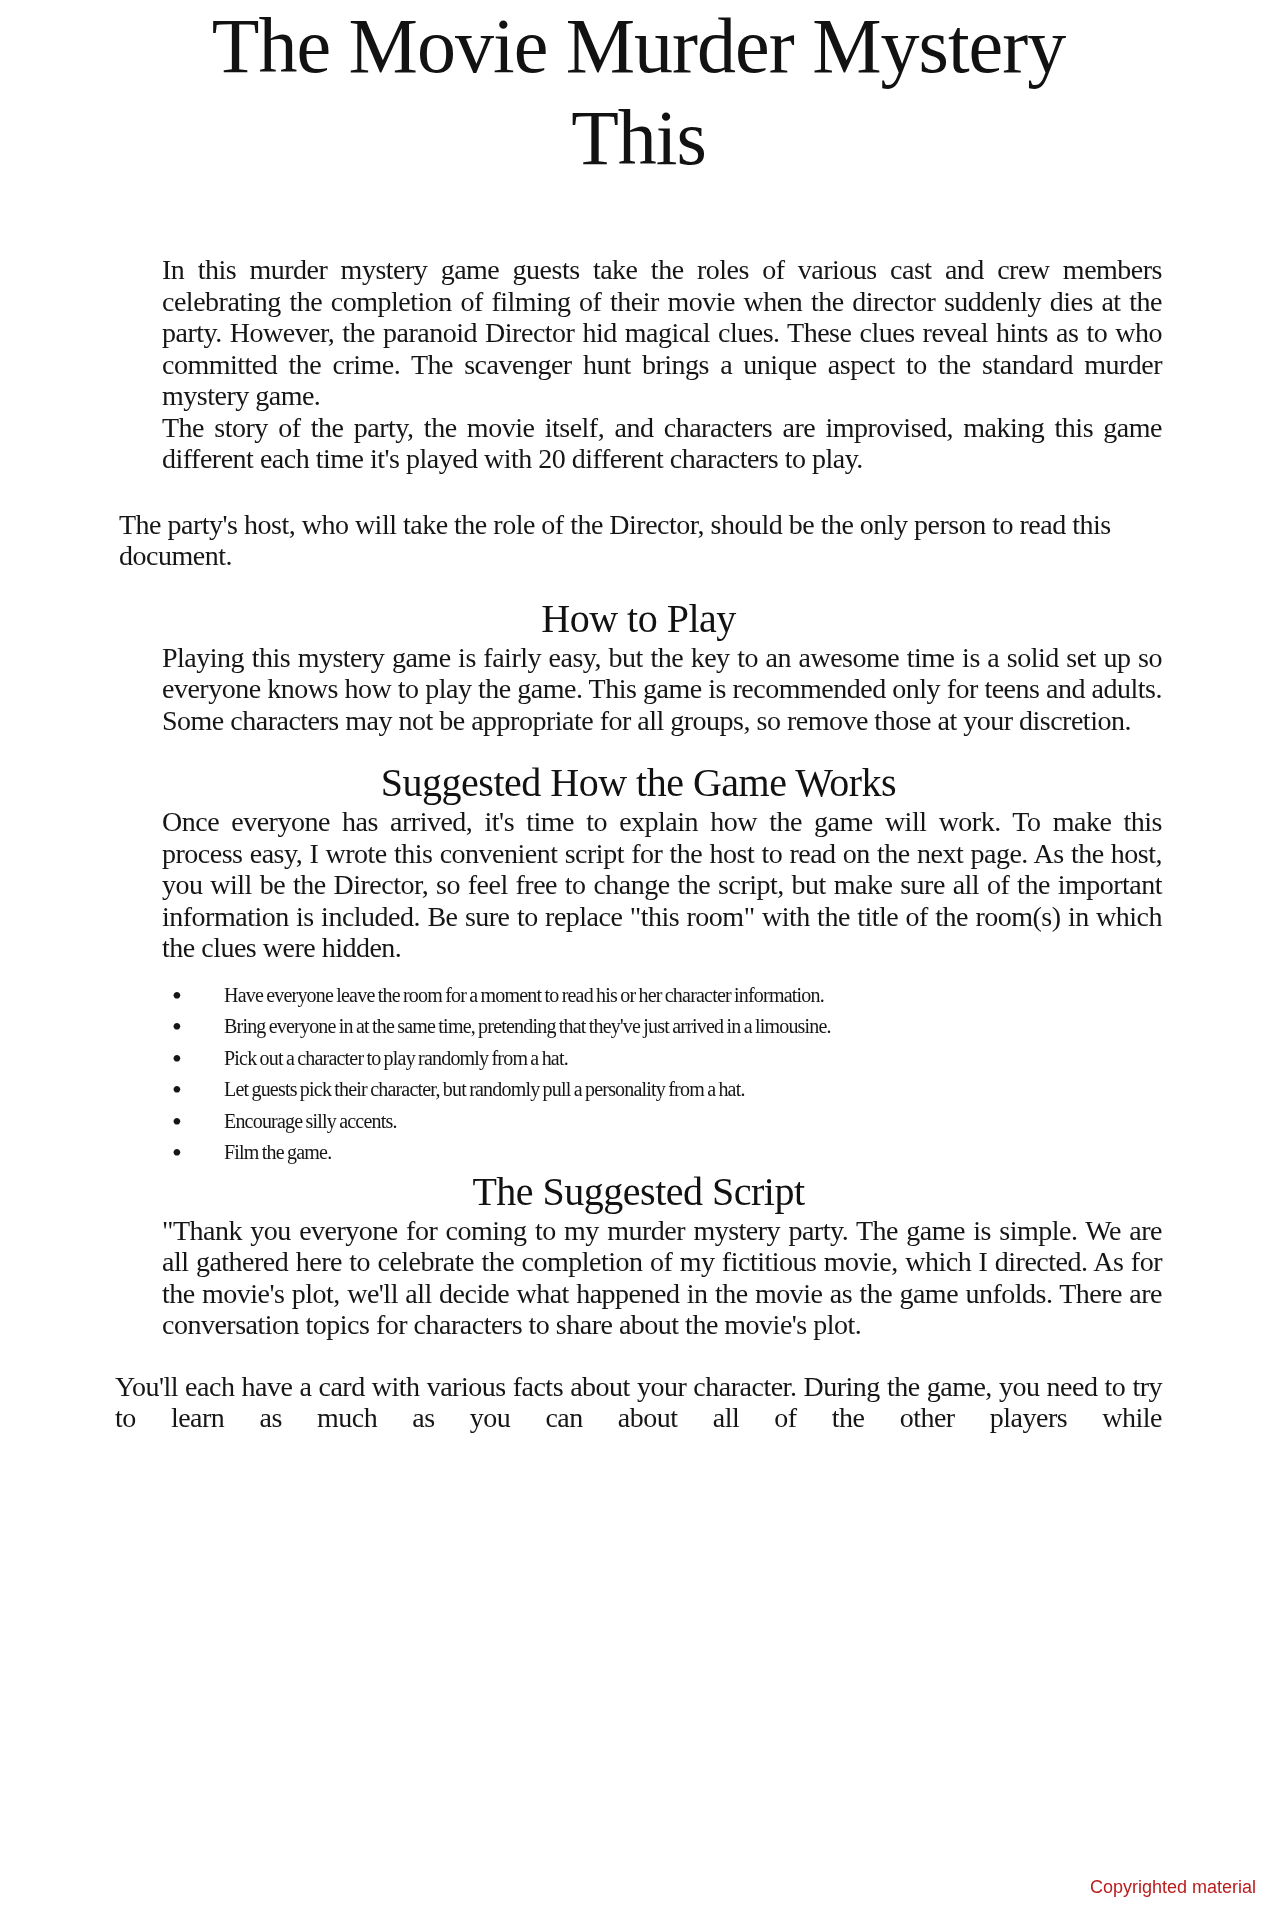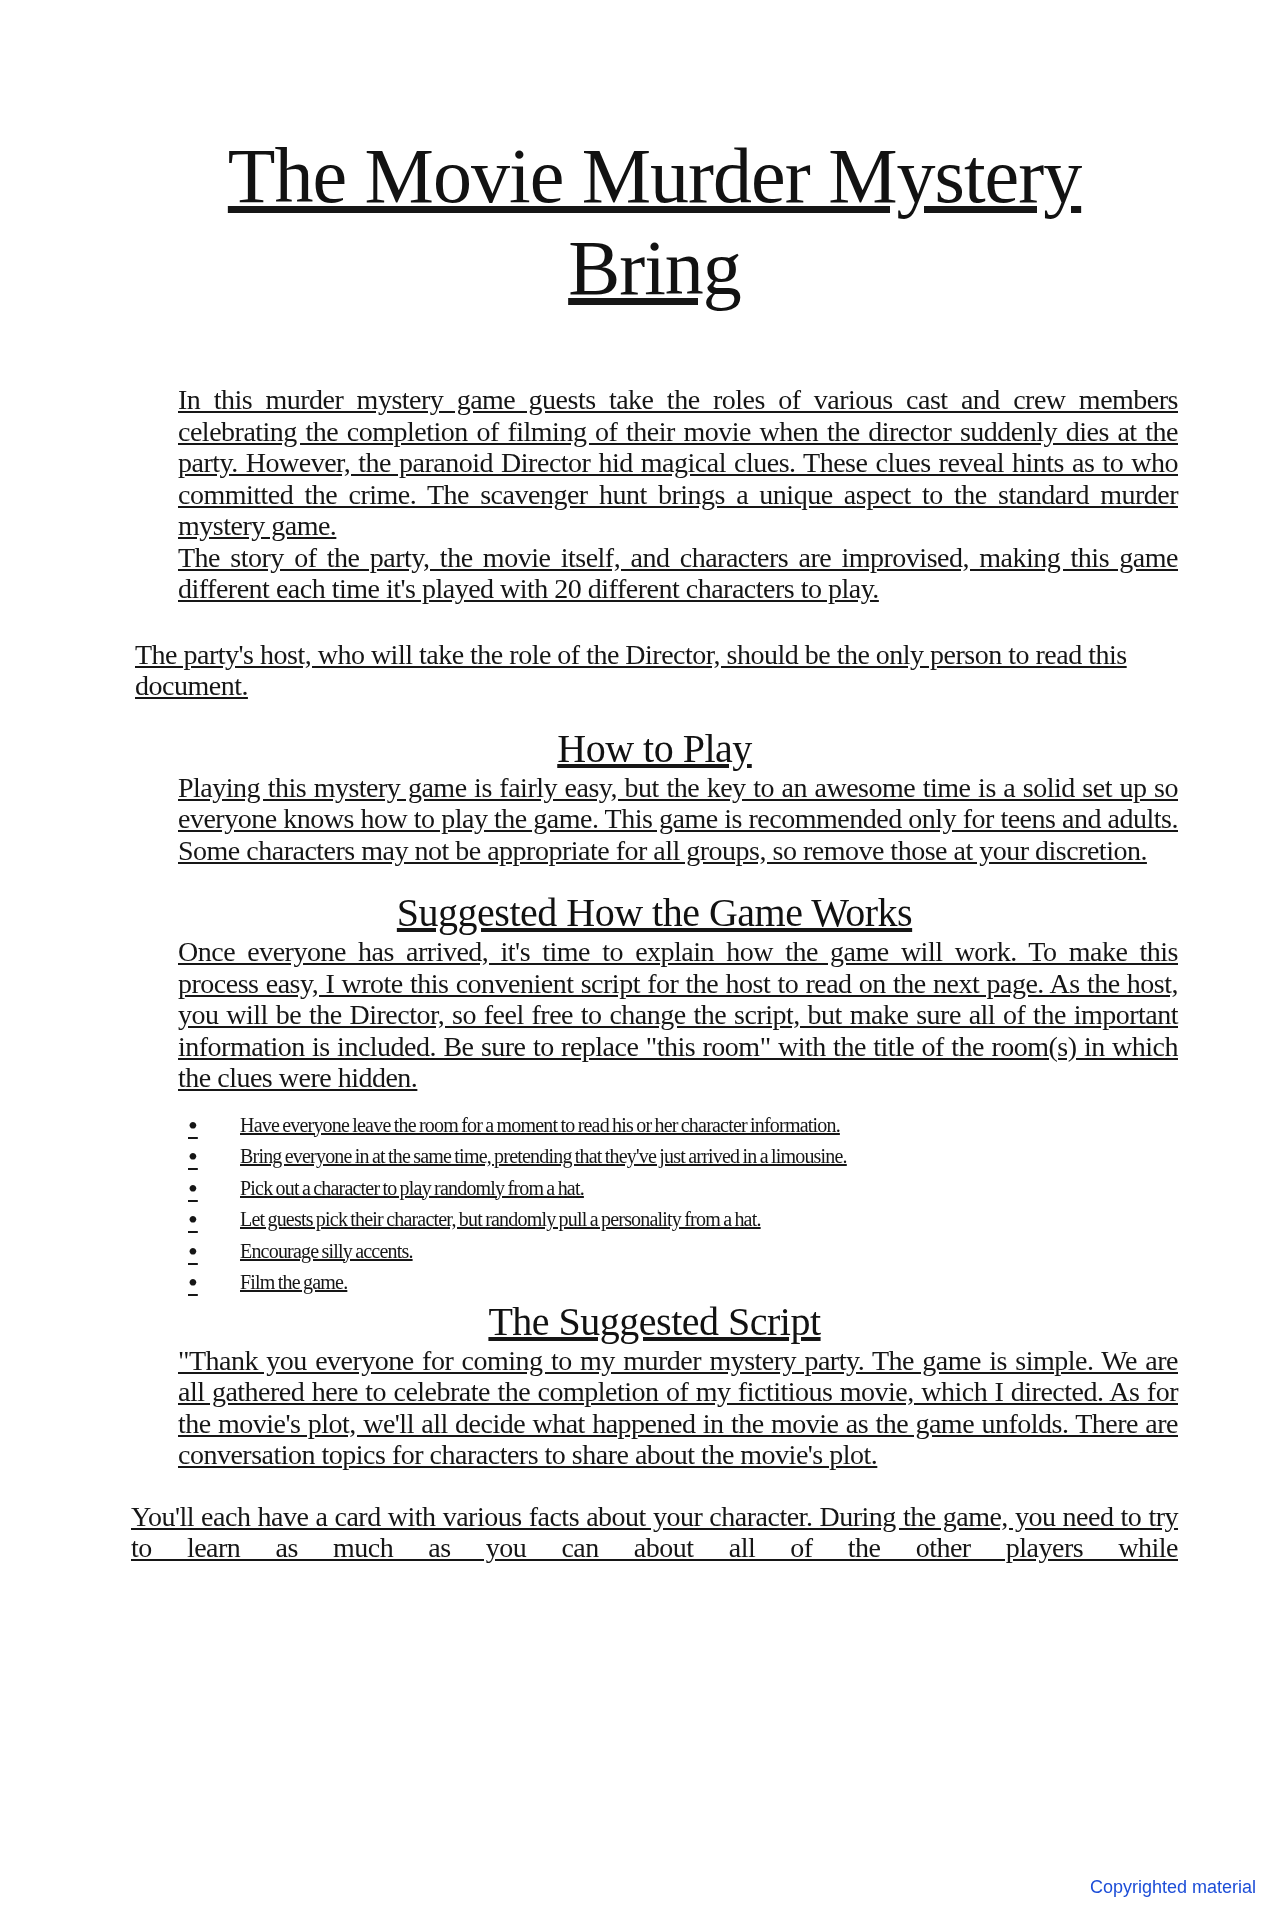--- a/index.html
+++ b/index.html
@@ -11,25 +11,23 @@
     position: relative;
     width: 1280px;
     height: 1920px;
     background: #ffffff;
     overflow: hidden;
     font-family: "Liberation Serif", serif;
     color: #161616;
   }
   .content {
     position: absolute;
-    left: 131px;
+    left: 115px;
     top: 0;
     width: 1047px;
-    padding-top: 130px;
-    text-decoration: underline;
   }
   .title {
     text-align: center;
     font-size: 78px;
     line-height: 92px;
     letter-spacing: -1px;
     color: #121212;
   }
   .body-text {
     font-size: 28px;
@@ -76,32 +74,32 @@
     line-height: 31.5px;
     letter-spacing: -0.8px;
     word-spacing: -1px;
   }
   .copyright {
     position: absolute;
     right: 24px;
     bottom: 22px;
     font-family: "Liberation Sans", sans-serif;
     font-size: 18px;
-    color: #1d4ed8;
+    color: #b91c1c;
   }
 </style>
 </head>
 <body>
 
 <div class="page">
   <div class="content">
 
     <div class="title">
       <div>The Movie Murder Mystery</div>
-      <div>Bring</div>
+      <div>This</div>
     </div>
 
     <div class="intro body-text">
       <p class="justify">In this murder mystery game guests take the roles of various cast and crew members celebrating the completion of filming of their movie when the director suddenly dies at the party. However, the paranoid Director hid magical clues. These clues reveal hints as to who committed the crime. The scavenger hunt brings a unique aspect to the standard murder mystery game.</p>
       <p class="justify">The story of the party, the movie itself, and characters are improvised, making this game different each time it's played with 20 different characters to play.</p>
     </div>
 
     <p class="host-note centered body-text">The party's host, who will take the role of the Director, should be the only person to read this document.</p>
 
     <h2>How to Play</h2>

